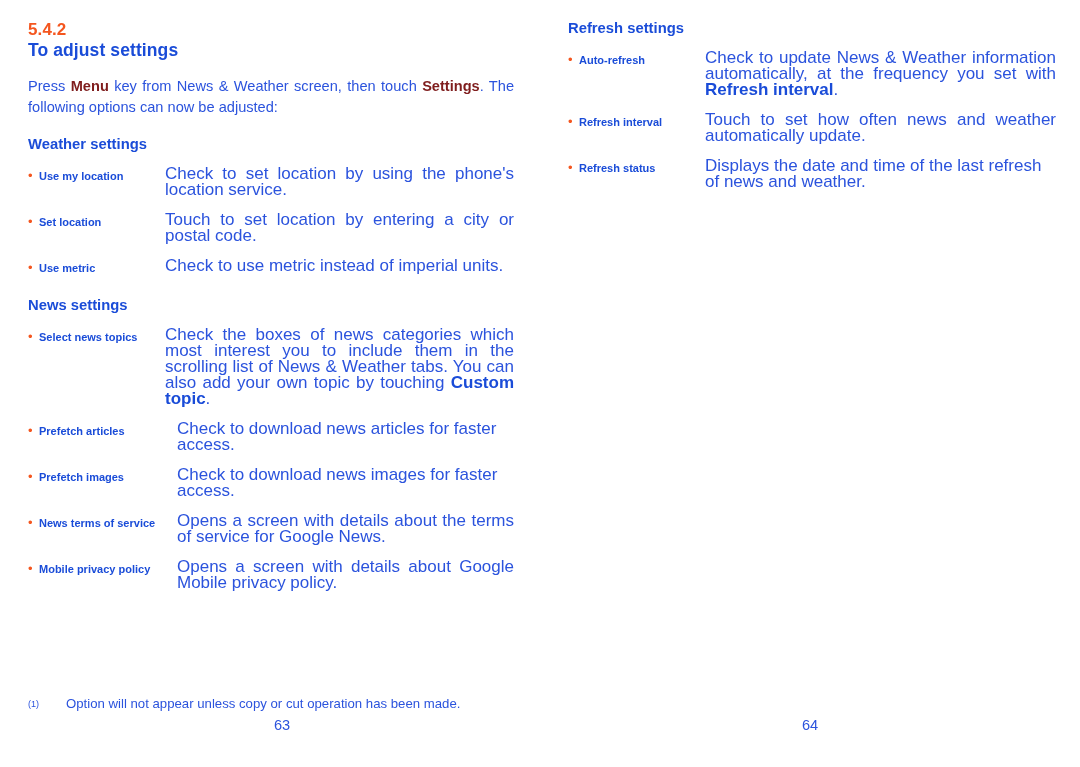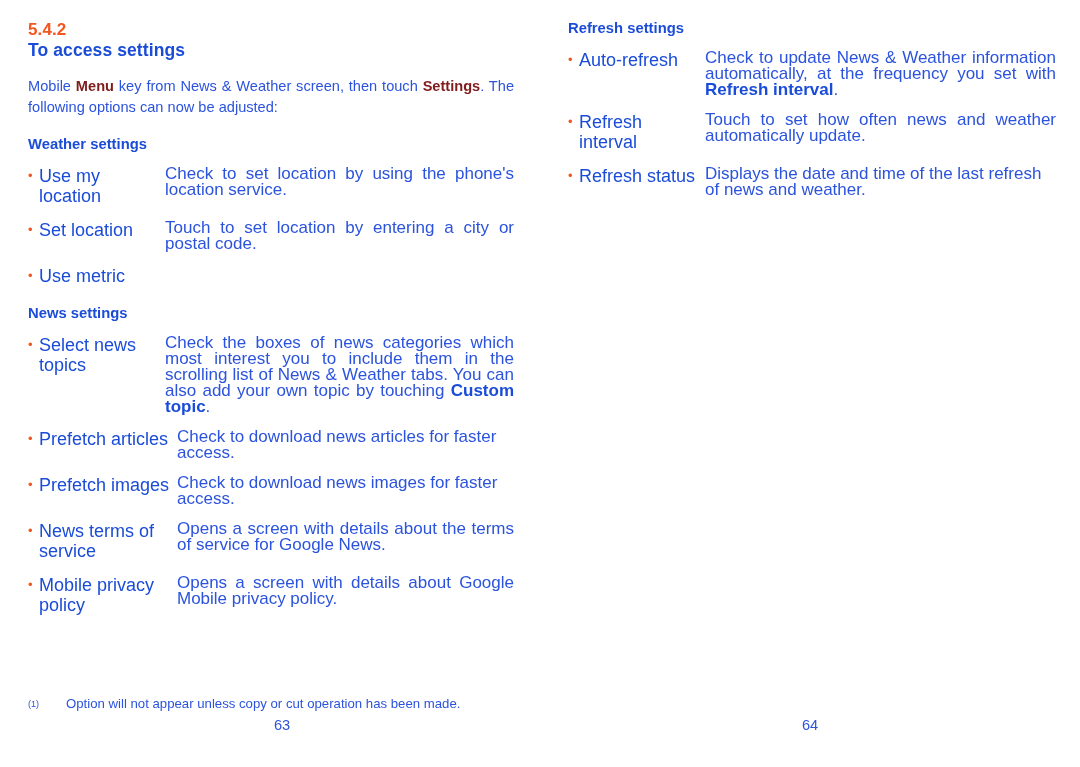--- a/index.html
+++ b/index.html
@@ -83,22 +83,22 @@
     color: #F4561F;
     font-size: 13px;
     line-height: 20px;
     width: 11px;
     flex: none;
     text-align: left;
     padding-top: 0px;
   }
   .term {
     color: #1A4CD8;
-    font-weight: normal;
-    font-size: 18px;
+    font-weight: bold;
+    font-size: 11px;
     line-height: 20px;
     flex: none;
   }
   .desc {
     color: #2B53DD;
     font-size: 17px;
     line-height: 16px;
     text-align: justify;
     text-justify: inter-word;
   }
@@ -150,42 +150,43 @@
 </style>
 </head>
 <body>
 
 <div class="page">
 
   <div class="col col-left">
 
     <div class="sec-head">
       <span class="sec-num">5.4.2</span>
-      <span class="sec-title">To access settings</span>
-    </div>
-
-    <p class="intro"><span>Mobile </span><b>Menu</b><span> key from News &amp; Weather screen, then touch </span><b>Settings</b><span>. The following options can now be adjusted:</span></p>
+      <span class="sec-title">To adjust settings</span>
+    </div>
+
+    <p class="intro"><span>Press </span><b>Menu</b><span> key from News &amp; Weather screen, then touch </span><b>Settings</b><span>. The following options can now be adjusted:</span></p>
 
     <div class="sub-head">Weather settings</div>
 
     <div class="row">
       <span class="bullet">•</span>
       <span class="term">Use my location</span>
       <span class="desc">Check to set location by using the phone's location service.</span>
     </div>
 
     <div class="row">
       <span class="bullet">•</span>
       <span class="term">Set location</span>
       <span class="desc">Touch to set location by entering a city or postal code.</span>
     </div>
 
     <div class="row">
       <span class="bullet">•</span>
       <span class="term">Use metric</span>
+      <span class="desc nojust">Check to use metric instead of imperial units.</span>
     </div>
 
     <div class="sub-head">News settings</div>
 
     <div class="row">
       <span class="bullet">•</span>
       <span class="term">Select news topics</span>
       <span class="desc"><span>Check the boxes of news categories which most interest you to include them in the scrolling list of News &amp; Weather tabs. You can also add your own topic by touching </span><b>Custom topic</b><span>.</span></span>
     </div>
 

